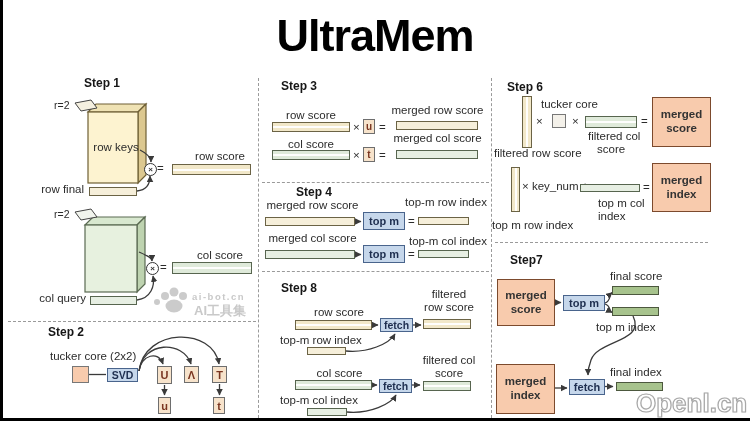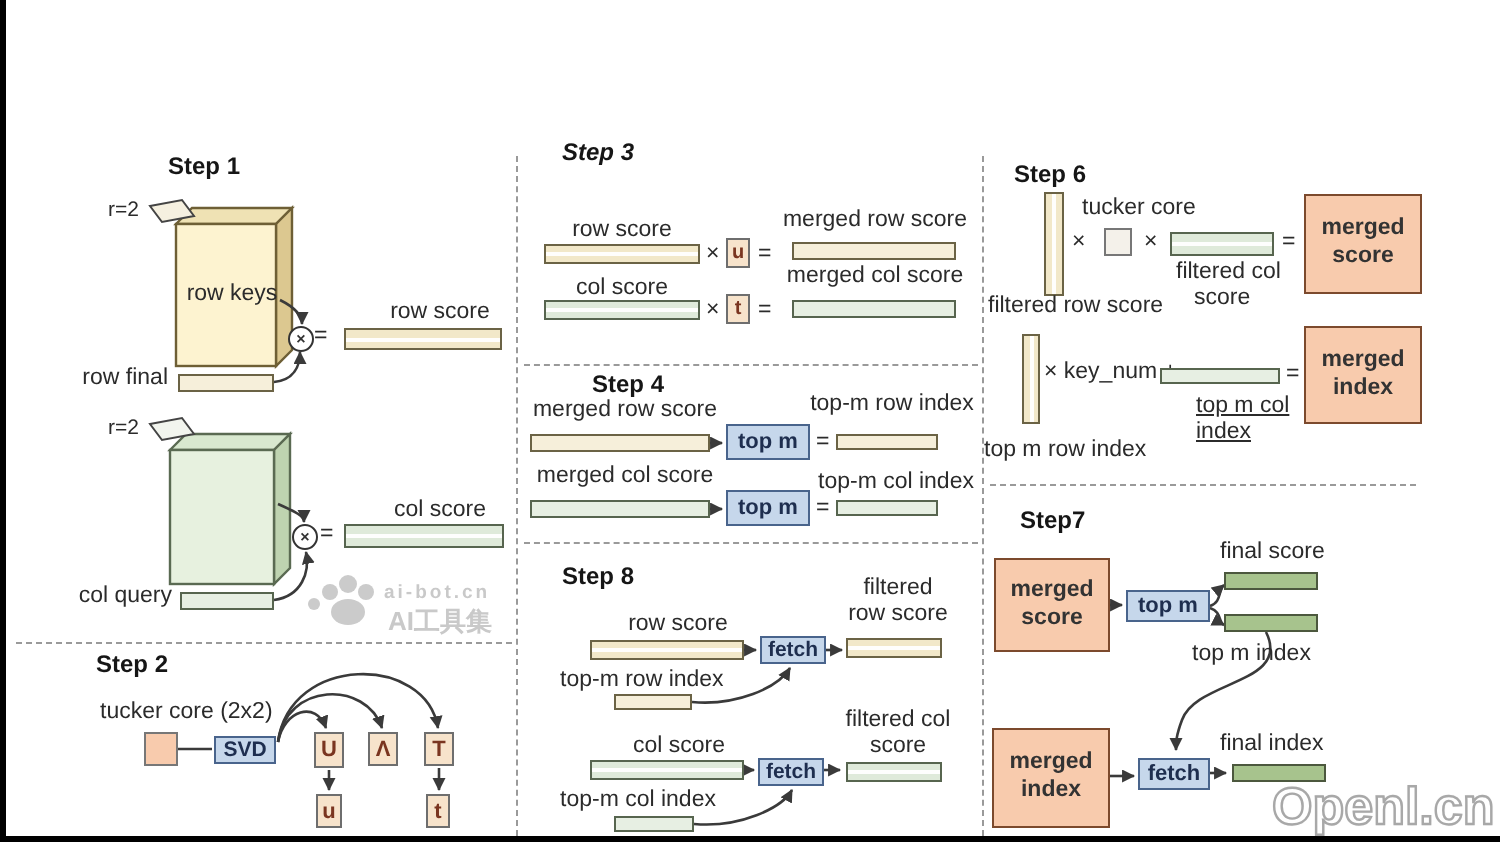--- a/index.html
+++ b/index.html
@@ -39,20 +39,21 @@
              -webkit-text-stroke:1.2px #a8a8a8;text-shadow:0 0 1px #b5b5b5;}
 </style>
 </head>
 <body>
 
 <div id="canvas">
 
   <div class="edge" style="left:0;top:0;width:3px;height:421px;"></div>
   <div class="edge" style="left:0;top:418px;width:750px;height:3px;"></div>
 
+  <div class="title">UltraMem</div>
 
   <div class="dashv" style="left:258px;top:78px;height:340px;"></div>
   <div class="dashv" style="left:491px;top:78px;height:340px;"></div>
   <div class="dashh" style="left:8px;top:321px;width:248px;"></div>
   <div class="dashh" style="left:262px;top:182px;width:227px;"></div>
   <div class="dashh" style="left:262px;top:271px;width:227px;"></div>
   <div class="dashh" style="left:495px;top:242px;width:213px;"></div>
 
   <svg class="overlay" width="750" height="421" viewBox="0 0 750 421">
     <defs>
@@ -133,21 +134,21 @@
   <div class="lbl steplbl" style="left:48px;top:326px;">Step 2</div>
   <div class="lbl" style="left:50px;top:350px;">tucker core (2x2)</div>
   <div class="sq" style="left:72px;top:366px;width:17px;height:17px;background:#f8cbad;"></div>
   <div class="bbox" style="left:107px;top:368px;width:31px;height:14px;">SVD</div>
   <div class="lbox" style="left:157px;top:366px;width:15px;height:18px;">U</div>
   <div class="lbox" style="left:184px;top:366px;width:15px;height:17px;">Λ</div>
   <div class="lbox" style="left:212px;top:366px;width:15px;height:17px;">T</div>
   <div class="lbox" style="left:158px;top:397px;width:13px;height:17px;">u</div>
   <div class="lbox" style="left:213px;top:397px;width:12px;height:17px;">t</div>
 
-  <div class="lbl steplbl" style="left:281px;top:70px;font-style:italic;">Step 3</div>
+  <div class="lbl steplbl" style="left:281px;top:80px;">Step 3</div>
   <div class="lbl c" style="left:271px;top:109px;width:80px;">row score</div>
   <div class="bar striped" style="left:272px;top:122px;width:78px;height:10px;"></div>
   <div class="lbl" style="left:353px;top:121px;">×</div>
   <div class="lbox" style="left:363px;top:119px;width:12px;height:15px;font-size:10px;">u</div>
   <div class="lbl" style="left:379px;top:121px;">=</div>
   <div class="lbl c" style="left:390px;top:104px;width:95px;">merged row score</div>
   <div class="bar lt" style="left:396px;top:121px;width:82px;height:9px;"></div>
   <div class="lbl c" style="left:271px;top:138px;width:80px;">col score</div>
   <div class="bar green striped" style="left:272px;top:150px;width:78px;height:10px;"></div>
   <div class="lbl" style="left:353px;top:149px;">×</div>
@@ -204,21 +205,21 @@
   <div class="lbl two" style="left:588px;top:130px;width:64px;">
     <span style="display:block;">filtered col</span>
     <span style="display:block;padding-left:9px;">score</span>
   </div>
   <div class="lbl" style="left:494px;top:147px;">filtered row score</div>
   <div class="bar vstriped" style="left:511px;top:167px;width:9px;height:45px;"></div>
   <div class="lbl" style="left:522px;top:180px;">× key_num +</div>
   <div class="bar greenlt" style="left:580px;top:184px;width:60px;height:8px;"></div>
   <div class="lbl" style="left:643px;top:181px;">=</div>
   <div class="obox" style="left:652px;top:163px;width:59px;height:49px;">merged index</div>
-  <div class="lbl two" style="left:598px;top:197px;width:62px;text-decoration:underline;">
+  <div class="lbl two" style="left:598px;top:197px;width:62px;">
     <span style="display:block;">top m col</span>
     <span style="display:block;">index</span>
   </div>
   <div class="lbl" style="left:492px;top:219px;">top m row index</div>
 
   <div class="lbl steplbl" style="left:510px;top:254px;">Step7</div>
   <div class="obox" style="left:497px;top:279px;width:58px;height:47px;">merged score</div>
   <div class="bbox" style="left:563px;top:295px;width:42px;height:16px;font-size:11px;">top m</div>
   <div class="lbl" style="left:610px;top:270px;">final score</div>
   <div class="bar g3" style="left:612px;top:286px;width:47px;height:9px;"></div>

